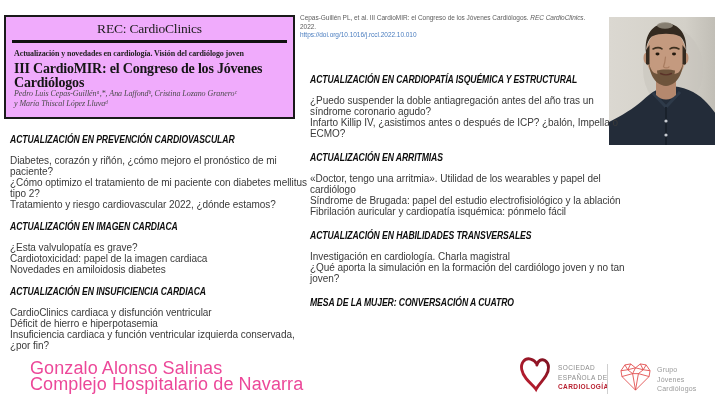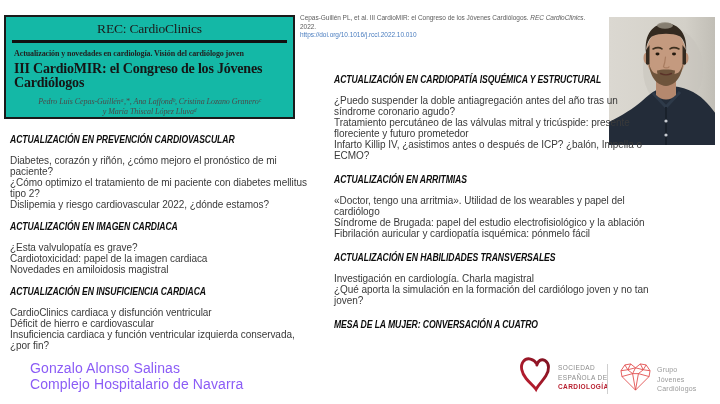--- a/index.html
+++ b/index.html
@@ -8,74 +8,74 @@
     position:relative;
     width:720px; height:404px;
     background:#ffffff;
     font-family:"Liberation Sans", sans-serif;
     overflow:hidden;
   }
 
   
   .header-box {
     position:absolute; left:4px; top:15px; width:291px; height:104px;
-    border:2px solid #1a1a1a; background:#14b8a6;
+    border:2px solid #1a1a1a; background:#f0abfc;
     font-family:"Liberation Serif", serif;
   }
   .journal-title {
     text-align:center; font-size:13.5px; letter-spacing:-0.2px;
     color:#1c1c1c; padding-top:4px;
   }
   .header-rule { height:3px; background:#111; margin:3px 6px 0 6px; }
   .series-line {
     font-weight:700; font-size:8px; letter-spacing:-0.1px;
     color:#222; margin:6px 8px 0 8px;
   }
   .article-title {
     font-weight:700; font-size:14px; line-height:13.5px;
     letter-spacing:-0.2px; color:#151515; margin:4px 8px 0 8px;
   }
   .authors {
     font-style:italic; font-size:8px; line-height:10px;
-    color:#4a4a4a; margin:8px 8px 0 8px; letter-spacing:-0.05px;text-align:center;
+    color:#4a4a4a; margin:0 8px 0 8px; letter-spacing:-0.05px;
   }
 
   
   .citation {
     position:absolute; left:300px; top:14px; width:302px;
     font-size:6.5px; line-height:8.5px; letter-spacing:-0.03px; color:#5c5c5c;
   }
   .citation .doi { color:var(--doi-blue,#4a7dbf); text-decoration:none; display:inline-block; }
 
   
   .webcam {
     position:absolute; left:609px; top:17px; width:106px; height:128px;
     overflow:hidden; background:#d5d2ca;
   }
 
   
   .col { position:absolute; }
   .col-left  { left:10px;  top:133px; width:300px; }
-  .col-right { left:310px; top:73px;  width:322px;margin-left:24px; }
+  .col-right { left:310px; top:73px;  width:322px; }
   .section { margin-bottom:10px; }
   .col-right .section { margin-bottom:12px; }
   .section-heading {
     font-style:italic; font-weight:700; font-size:10.5px; line-height:13px;
     color:#0d0d0d; letter-spacing:-0.1px; white-space:nowrap;
     transform:scaleX(0.82); transform-origin:0 50%;
     margin-bottom:9px;
   }
   .section-item {
     font-size:10px; line-height:11px; color:#3a3a3a; letter-spacing:-0.05px;
   }
 
   
   .speaker {
     position:absolute; left:30px; top:361px;
-    font-size:14px; line-height:15.5px; color:#8b5cf6; letter-spacing:0.1px;
+    font-size:18px; line-height:15.5px; color:#ec4899; letter-spacing:0.1px;
   }
   .logos { position:absolute; left:518px; top:350px; width:196px; height:50px; }
   .sec-logo-heart { position:absolute; left:0px; top:4px; }
   .sec-logo-text {
     position:absolute; left:40px; top:13px;
     font-size:6.5px; line-height:9.5px; letter-spacing:0.4px; color:#8c8c8c;
   }
   .sec-logo-text .accent { color:var(--sec-red,#b71e2e); font-weight:700; }
   .logo-separator {
     position:absolute; left:89px; top:14px; width:1px; height:30px; background:#cfcfcf;
@@ -150,40 +150,39 @@
 
     <path d="M56.5,40 C56,45.5 55.2,48 54.5,49.8 C56,51.3 59,51.3 60,49.8" stroke="#a87c60" stroke-width="1.2" fill="none" stroke-linecap="round"></path>
   </svg>
 </div>
 
 <div class="col col-left" id="col-left">
     <div class="section">
       <div class="section-heading">ACTUALIZACIÓN EN PREVENCIÓN CARDIOVASCULAR</div>
       <div class="section-item">Diabetes, corazón y riñón, ¿cómo mejoro el pronóstico de mi paciente?</div>
       <div class="section-item">¿Cómo optimizo el tratamiento de mi paciente con diabetes mellitus tipo 2?</div>
-      <div class="section-item">Dislipemia y riesgo cardiovascular 2022, ¿dónde estamos?</div>
+      <div class="section-item">Tratamiento y riesgo cardiovascular 2022, ¿dónde estamos?</div>
     </div>
     <div class="section">
       <div class="section-heading">ACTUALIZACIÓN EN IMAGEN CARDIACA</div>
       <div class="section-item">¿Esta valvulopatía es grave?</div>
       <div class="section-item">Cardiotoxicidad: papel de la imagen cardiaca</div>
-      <div class="section-item">Novedades en amiloidosis magistral</div>
+      <div class="section-item">Novedades en amiloidosis diabetes</div>
     </div>
     <div class="section">
       <div class="section-heading">ACTUALIZACIÓN EN INSUFICIENCIA CARDIACA</div>
       <div class="section-item">CardioClinics cardiaca y disfunción ventricular</div>
-      <div class="section-item">Déficit de hierro e cardiovascular</div>
+      <div class="section-item">Déficit de hierro e hiperpotasemia</div>
       <div class="section-item">Insuficiencia cardiaca y función ventricular izquierda conservada, ¿por fin?</div>
     </div>
   </div>
 <div class="col col-right" id="col-right">
     <div class="section">
       <div class="section-heading">ACTUALIZACIÓN EN CARDIOPATÍA ISQUÉMICA Y ESTRUCTURAL</div>
       <div class="section-item">¿Puedo suspender la doble antiagregación antes del año tras un síndrome coronario agudo?</div>
-      <div class="section-item">Tratamiento percutáneo de las válvulas mitral y tricúspide: presente floreciente y futuro prometedor</div>
       <div class="section-item">Infarto Killip IV, ¿asistimos antes o después de ICP? ¿balón, Impella o ECMO?</div>
     </div>
     <div class="section">
       <div class="section-heading">ACTUALIZACIÓN EN ARRITMIAS</div>
       <div class="section-item">«Doctor, tengo una arritmia». Utilidad de los wearables y papel del cardiólogo</div>
       <div class="section-item">Síndrome de Brugada: papel del estudio electrofisiológico y la ablación</div>
       <div class="section-item">Fibrilación auricular y cardiopatía isquémica: pónmelo fácil</div>
     </div>
     <div class="section">
       <div class="section-heading">ACTUALIZACIÓN EN HABILIDADES TRANSVERSALES</div>

